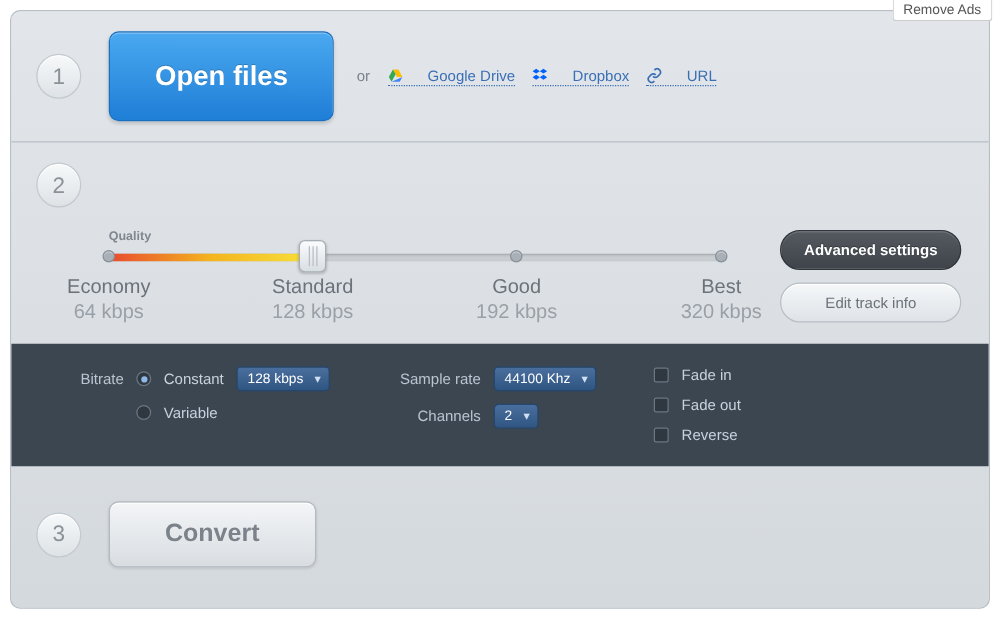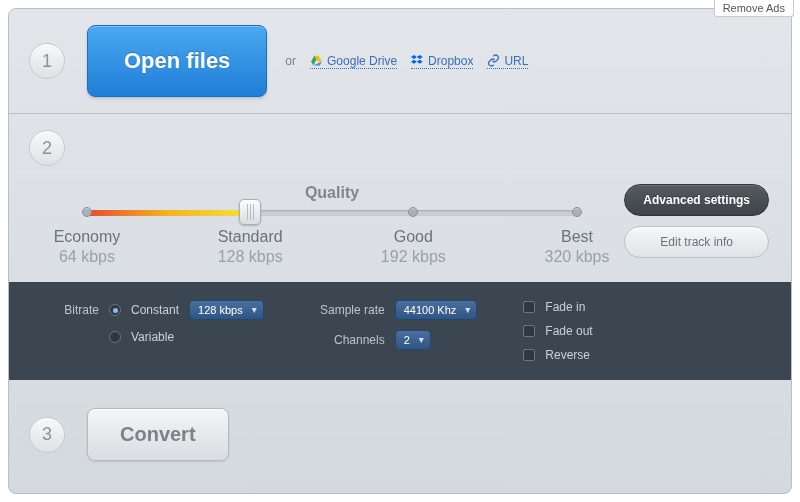--- a/index.html
+++ b/index.html
@@ -4,31 +4,31 @@
 <style>
 *{box-sizing:border-box;margin:0;padding:0;font-family:Arial,Helvetica,sans-serif}
 body{background:#fff;width:800px;height:502px;overflow:hidden;position:relative}
 .remove-ads{position:absolute;top:0;right:6px;background:#fff;border:1px solid #ccc;border-top:none;padding:2px 8px;font-size:11px;color:#555;cursor:pointer;border-radius:0 0 3px 3px}
 .panel{margin:8px 8px 0 8px;background:linear-gradient(#e2e6ea,#d4d9de);border:1px solid #b8bfc6;border-radius:8px;padding:0;overflow:hidden}
 .section{display:flex;align-items:center;padding:16px 20px;position:relative}
 .section.top{border-bottom:1px solid #b8bfc6}
 .step-circle{width:36px;height:36px;border-radius:50%;background:linear-gradient(#f7f9fa,#dde2e6);border:1px solid #c3c9cf;display:flex;align-items:center;justify-content:center;color:#8a929a;font-size:18px;font-weight:normal;margin-right:22px;flex-shrink:0;box-shadow:inset 0 1px 0 #fff}
 .open-files-btn{background:linear-gradient(#4aa9f0,#1f7ed6);color:#fff;font-size:22px;font-weight:bold;padding:22px 36px;border:1px solid #1a6fbf;border-radius:8px;cursor:pointer;text-shadow:0 -1px 0 rgba(0,0,0,.2);box-shadow:inset 0 1px 0 rgba(255,255,255,.3),0 2px 3px rgba(0,0,0,.15)}
 .or-text{margin:0 14px 0 18px;color:#7a828a;font-size:12px}
-.cloud-link{display:inline-flex;align-items:center;gap:4px;color:#3b6fb5;font-size:12px;margin-right:14px;cursor:pointer;text-decoration:none;border-bottom:1px dotted #3b6fb5}
+.cloud-link{display:inline-flex;align-items:center;gap:19px;color:#3b6fb5;font-size:12px;margin-right:14px;cursor:pointer;text-decoration:none;border-bottom:1px dotted #3b6fb5}
 .cloud-icon{width:13px;height:13px;display:inline-block}
 .section2{display:block;padding:16px 20px 0 20px}
 .row-top{display:flex;align-items:flex-start}
 .format-tabs{display:flex;background:linear-gradient(#fdfdfe,#e6eaee);border:1px solid #b3b9c0;border-radius:6px;overflow:hidden;box-shadow:0 1px 2px rgba(0,0,0,.1)}
 .format-tab{padding:8px 15px;font-size:12px;color:#5a6068;border-right:1px solid #c6ccd2;cursor:pointer;background:linear-gradient(#fbfcfd,#e8ebef)}
 .format-tab:last-child{border-right:none;display:flex;align-items:center;gap:10px}
 .format-tab.active{background:linear-gradient(#4c5257,#6c7278);color:#fff;text-shadow:0 -1px 0 rgba(0,0,0,.3)}
 .more-arrows{display:inline-flex;flex-direction:column;font-size:8px;line-height:7px;color:#7a828a}
 .quality-area{margin:18px 0 24px 58px;width:490px;position:relative}
-.quality-label{text-align:center;font-size:16px;color:#7f868e;font-weight:bold;margin-bottom:8px}
+.quality-label{text-align:left;font-size:10px;color:#7f868e;font-weight:bold;margin-bottom:8px}
 .slider-track{position:relative;height:6px;background:#c9ced3;border-radius:3px;box-shadow:inset 0 1px 2px rgba(0,0,0,.2)}
 .slider-fill{position:absolute;left:0;top:0;bottom:0;width:33.3%;background:linear-gradient(90deg,#e84a2f,#f4b41f,#f7e13a);border-radius:3px}
 .slider-tick{position:absolute;top:-3px;width:10px;height:10px;border-radius:50%;background:#a9b0b7;border:1px solid #8a9199;box-shadow:inset 0 1px 0 rgba(255,255,255,.4)}
 .slider-handle{position:absolute;top:-11px;width:22px;height:26px;background:linear-gradient(#fbfcfd,#d9dee3);border:1px solid #a7aeb5;border-radius:5px;box-shadow:0 1px 2px rgba(0,0,0,.2);cursor:pointer}
 .slider-handle::before{content:"";position:absolute;left:50%;top:4px;bottom:4px;width:1px;background:#b7bdc3;box-shadow:-3px 0 #b7bdc3,3px 0 #b7bdc3}
 .quality-labels{display:flex;justify-content:space-between;margin-top:12px}
 .ql{font-size:16px;color:#6b727a;text-align:center;width:70px;margin-left:-35px;position:absolute}
 .ql .sub{color:#9aa0a7;margin-top:2px}
 .side-buttons{position:absolute;right:22px;top:70px;display:flex;flex-direction:column;gap:10px}
 .adv-btn{background:linear-gradient(#545a60,#3e444a);color:#fff;font-size:12px;font-weight:bold;padding:8px 18px;border:1px solid #2f353b;border-radius:16px;cursor:pointer;text-shadow:0 -1px 0 rgba(0,0,0,.3);box-shadow:inset 0 1px 0 rgba(255,255,255,.15)}
@@ -36,21 +36,21 @@
 .advanced-panel{background:#3c4650;margin:0 -20px;padding:18px 50px;display:flex;gap:46px;color:#c6d2dd;font-size:12px;align-items:flex-start}
 .ap-col{display:flex;flex-direction:column;gap:10px}
 .ap-row{display:flex;align-items:center;gap:10px}
 .ap-label{text-align:right;color:#b9c5d0}
 .ap-radio{width:12px;height:12px;border-radius:50%;border:1px solid #6a7682;background:#2f3740;display:inline-flex;align-items:center;justify-content:center;cursor:pointer}
 .ap-radio.checked::after{content:"";width:5px;height:5px;border-radius:50%;background:#8fb8e8}
 .ap-select{background:linear-gradient(#4a6f9e,#2f5582);color:#fff;border:1px solid #24476f;border-radius:4px;padding:3px 20px 3px 8px;font-size:11px;position:relative;cursor:pointer;min-width:55px}
 .ap-select::after{content:"▾";position:absolute;right:6px;top:3px;font-size:10px;color:#cfe0f2}
 .ap-check{width:12px;height:12px;border:1px solid #6a7682;background:#2f3740;display:inline-block;cursor:pointer;border-radius:2px}
 .section3{padding:28px 20px 32px 20px;display:flex;align-items:center}
-.convert-btn{background:linear-gradient(#f3f5f7,#d9dde1);color:#7b828a;font-size:20px;font-weight:bold;padding:14px 32px;border:1px solid #b3b9c0;border-radius:8px;cursor:pointer;box-shadow:inset 0 1px 0 #fff,0 1px 2px rgba(0,0,0,.1)}
+.convert-btn{background:linear-gradient(#f3f5f7,#d9dde1);color:#7b828a;font-size:20px;font-weight:bold;padding:14px 44px;border:1px solid #b3b9c0;border-radius:8px;cursor:pointer;box-shadow:inset 0 1px 0 #fff,0 1px 2px rgba(0,0,0,.1)}
 </style>
 </head>
 <body>
 
 <div class="remove-ads">Remove Ads</div>
 
 <div class="panel">
 
   <div class="section top">
     <div class="step-circle">1</div>

